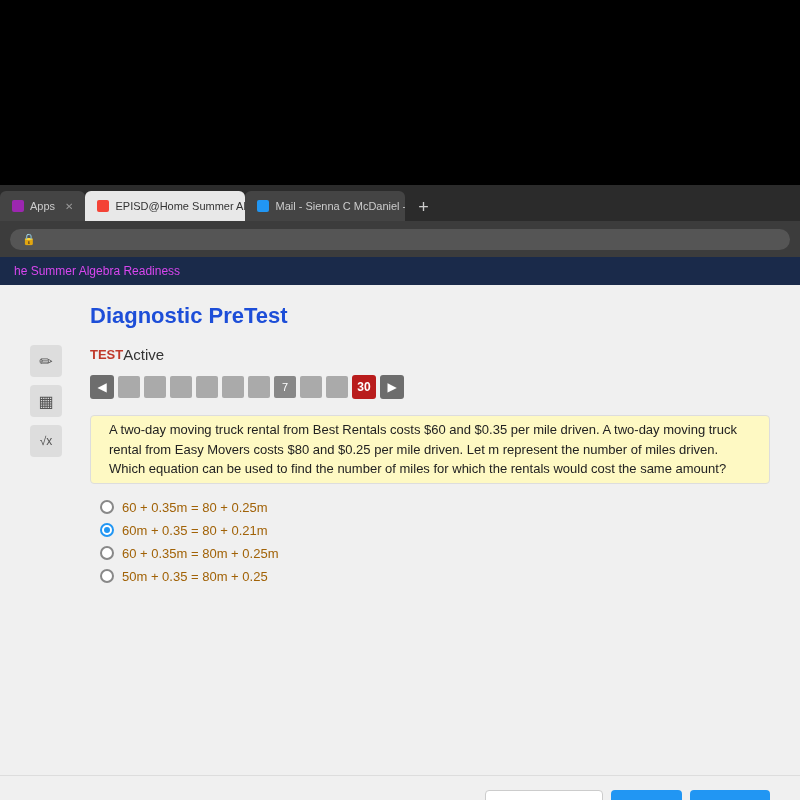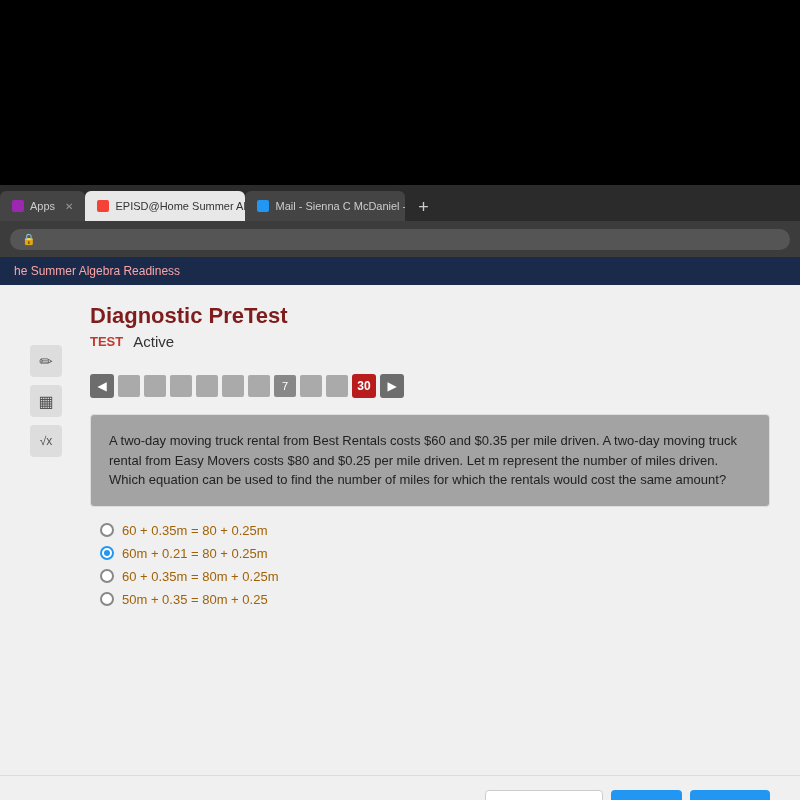--- a/index.html
+++ b/index.html
@@ -115,40 +115,39 @@
     }
 
     .lock-icon {
       font-size: 11px;
       color: #aaa;
     }
 
     
     .app-header {
       background: #1a2a4a;
-      color: #fca5a5;
+      color: #d946ef;
       padding: 0 14px;
       font-size: 12px;
       height: 28px;
       display: flex;
       align-items: center;
     }
 
     .page-title {
       font-size: 22px;
       font-weight: bold;
-      color: #7f1d1d;
-      margin-bottom: 4px;
+      color: #1d4ed8;
+      margin-bottom: 17px;
     }
 
     .test-label-row {
       display: flex;
       align-items: center;
-      gap: 10px;
-      margin-bottom: 24px;
+      margin-bottom: 12px;
     }
 
     .test-label {
       color: #c0392b;
       font-size: 13px;
       font-weight: bold;
     }
 
     .active-label {
       color: #333;
@@ -212,24 +211,24 @@
       display: flex;
       align-items: center;
       justify-content: center;
       font-size: 16px;
       cursor: pointer;
       color: #555;
     }
 
     
     .question-box {
-      background: #a3a3a3;
+      background: #fef9c3;
       border: 1px solid #ddd;
       border-radius: 4px;
-      padding: 16px 18px;
+      padding: 4px 18px;
       margin-bottom: 16px;
       font-size: 13px;
       color: #222;
       line-height: 1.5;
     }
 
     
     .answer-choices {
       padding-left: 10px;
     }
@@ -403,21 +402,21 @@
 
     <div class="answer-choices">
 
       <div class="answer-choice">
         <div class="radio-btn"></div>
         <span>60 + 0.35m = 80 + 0.25m</span>
       </div>
 
       <div class="answer-choice">
         <div class="radio-btn selected"></div>
-        <span>60m + 0.21 = 80 + 0.25m</span>
+        <span>60m + 0.35 = 80 + 0.21m</span>
       </div>
 
       <div class="answer-choice">
         <div class="radio-btn"></div>
         <span>60 + 0.35m = 80m + 0.25m</span>
       </div>
 
       <div class="answer-choice">
         <div class="radio-btn"></div>
         <span>50m + 0.35 = 80m + 0.25</span>

